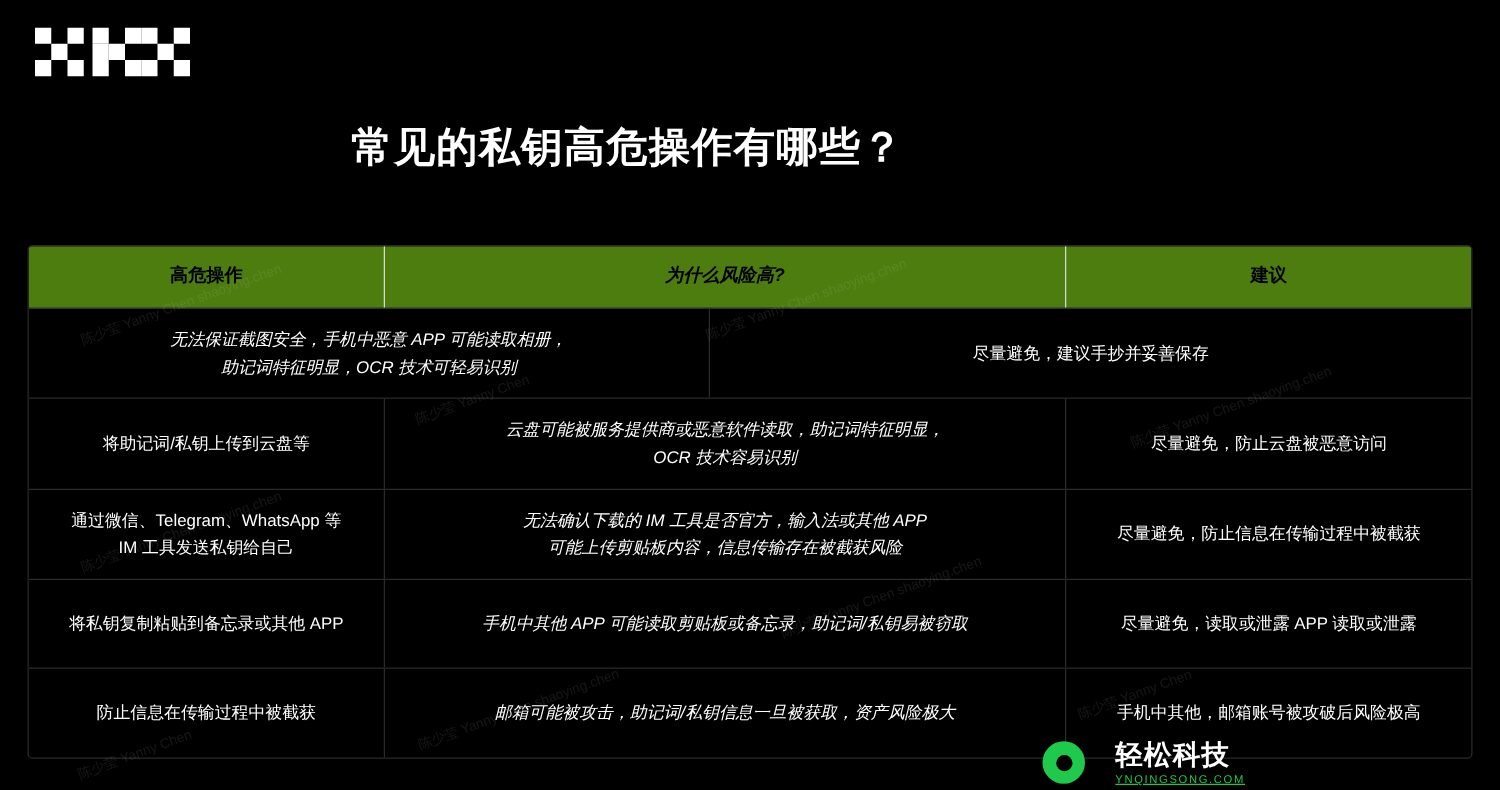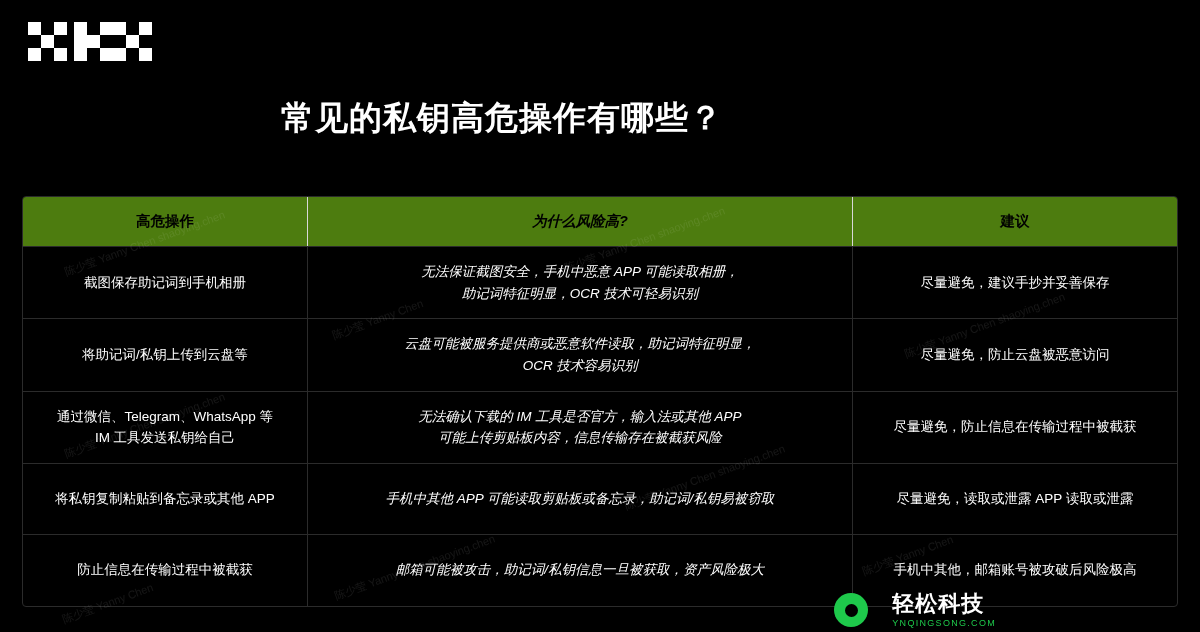--- a/index.html
+++ b/index.html
@@ -111,21 +111,21 @@
   .badge .mark .inner {
     width: 13px; height: 13px;
     border-radius: 50%;
     background: #000000;
   }
   .badge .txt { display: flex; flex-direction: column; line-height: 1.05; }
   .badge .txt .big {
     color: #ffffff; font-size: 22px; font-weight: bold; letter-spacing: 1px;
   }
   .badge .txt .small {
-    color: #1ec94b; font-size: 9px; letter-spacing: 1.3px; margin-top: 3px;
+    color: #1ec94b; font-size: 9px; letter-spacing: 1.3px; margin-top: 3px; text-decoration: underline;
   }
 </style>
 </head>
 <body>
 
 <div class="page">
 
   <svg class="logo" viewBox="0 0 124 44" aria-label="OKX">
 
     <rect x="0" y="0" width="13" height="13" fill="#ffffff"></rect>
@@ -152,21 +152,20 @@
 
   <div class="table-wrap">
 
     <div class="row head">
       <div class="cell c1">高危操作</div>
       <div class="cell c2">为什么风险高?</div>
       <div class="cell c3">建议</div>
     </div>
 
     <div class="row body">
-      <div class="cell c1">截图保存助记词到手机相册</div>
       <div class="cell c2">无法保证截图安全，手机中恶意 APP 可能读取相册，
 助记词特征明显，OCR 技术可轻易识别</div>
       <div class="cell c3">尽量避免，建议手抄并妥善保存</div>
     </div>
 
     <div class="row body">
       <div class="cell c1">将助记词/私钥上传到云盘等</div>
       <div class="cell c2">云盘可能被服务提供商或恶意软件读取，助记词特征明显，
 OCR 技术容易识别</div>
       <div class="cell c3">尽量避免，防止云盘被恶意访问</div>

